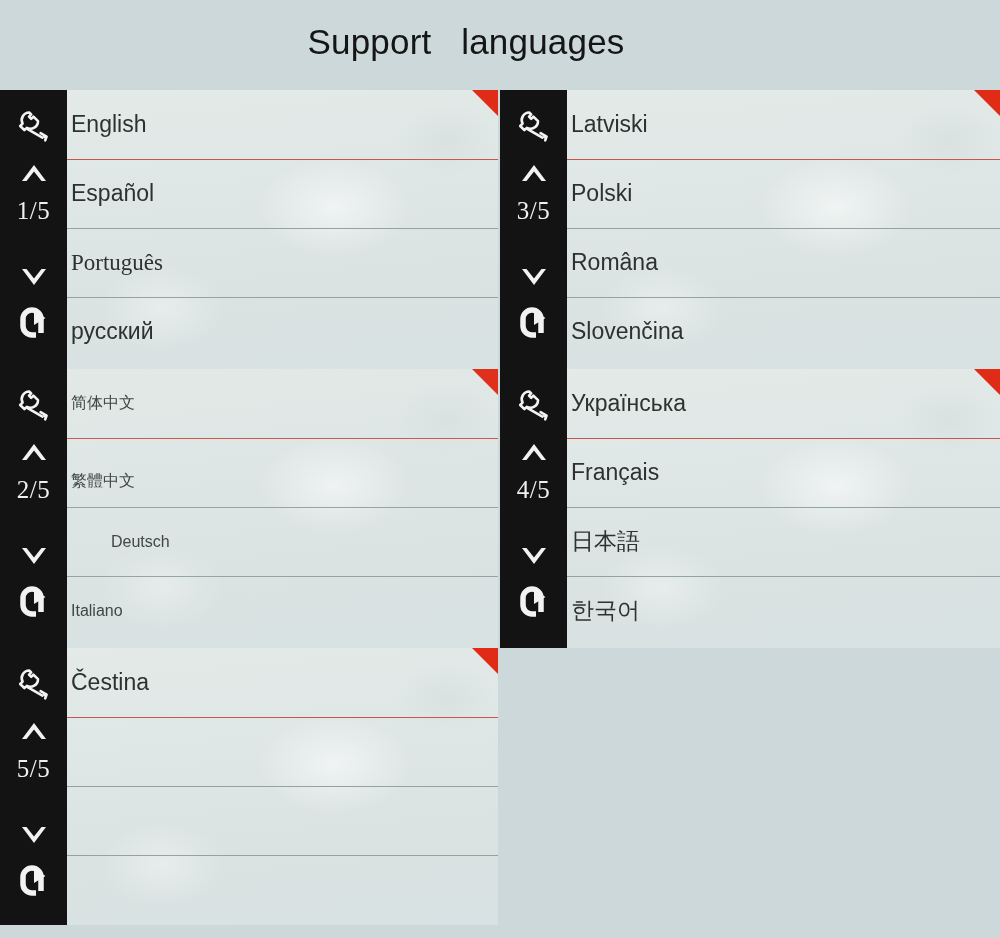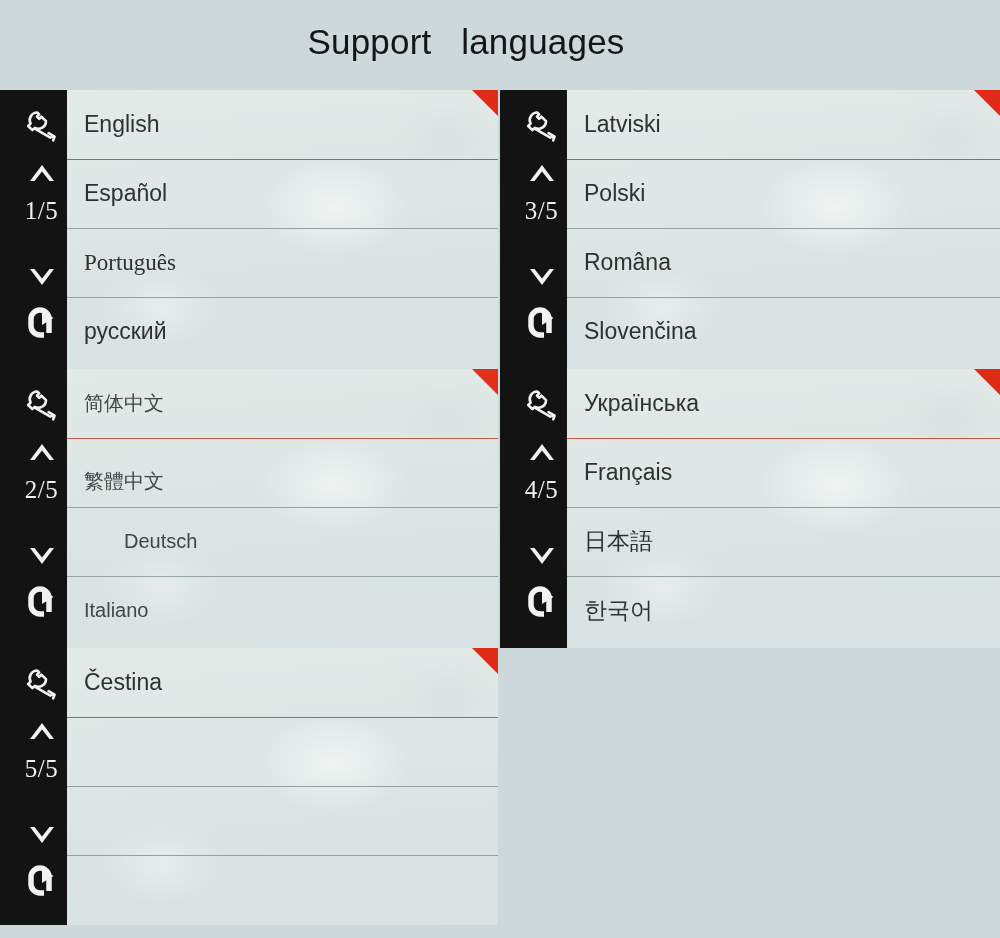--- a/index.html
+++ b/index.html
@@ -70,21 +70,21 @@
     top: 0; right: 0;
     width: 0; height: 0;
     border-top: 26px solid #e02b16;
     border-left: 26px solid transparent;
     z-index: 4;
   }
 
   
   .side-icon {
     position: absolute;
-    left: 8px;
+    left: 0;
     width: 67px;
     display: flex;
     align-items: center;
     justify-content: center;
     color: #f2f2f2;
   }
   .ic-wrench  { top: 10px;  height: 52px; }
   .ic-up      { top: 66px;  height: 34px; }
   .ic-page    { top: 104px; height: 34px;
                 font-size: 25px; color: #f0f0f0; letter-spacing: 0.5px;
@@ -100,36 +100,36 @@
     inset: 0;
     z-index: 2;
   }
   .row {
     position: absolute;
     left: 0; right: 0;
     display: flex;
     align-items: center;
   }
   .row-label {
-    padding-left: 17px;
+    padding-left: 4px;
     color: #2d3130;
     font-size: 23px;
     white-space: nowrap;
   }
   .sep {
     position: absolute;
     left: 0; right: 0;
     height: 1px;
   }
   .sep-red  { background: #c8564a; }
   .sep-gray { background: #93a3a4; }
 
   
   .panel.faded .row-label {
-    font-size: 20px;
+    font-size: 16px;
     color: #3b4240;
   }
   .panel.faded .panel-body { opacity: 0.97; }
 </style>
 </head>
 <body>
 
 <div class="page-title">Support   languages</div>
 
 <div id="panel-root">

